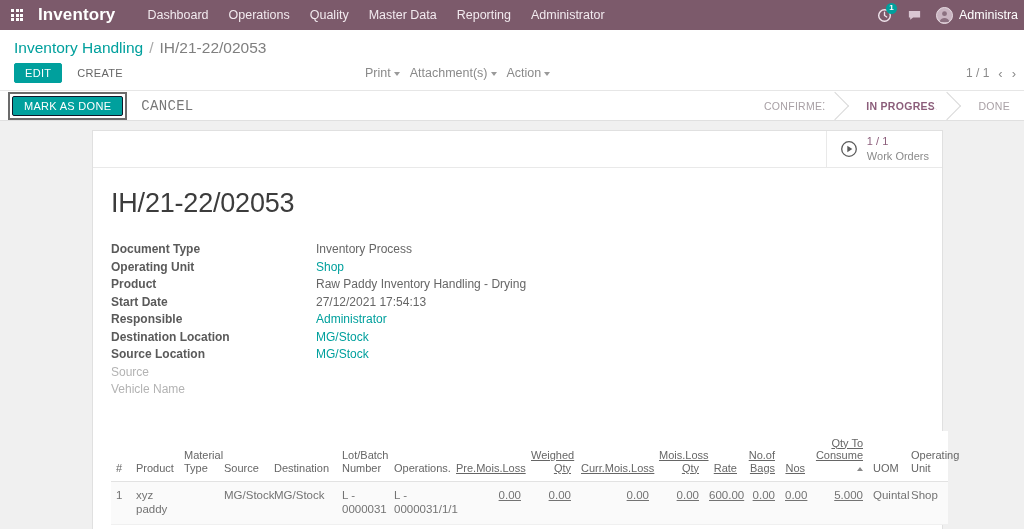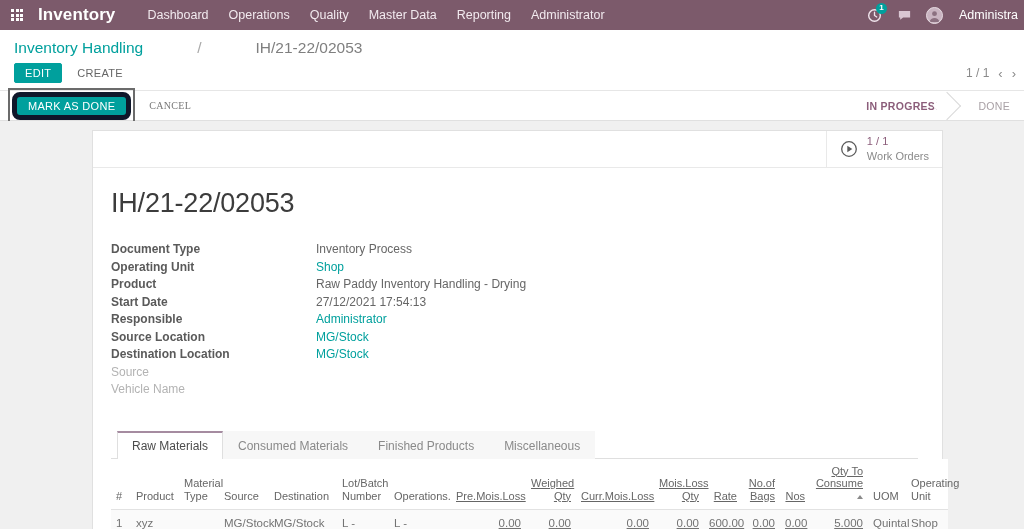--- a/index.html
+++ b/index.html
@@ -76,21 +76,21 @@
     line-height: 10px;
     min-width: 11px;
     height: 11px;
     border-radius: 6px;
     text-align: center;
     font-weight: bold;
     padding: 0 2px;
   }
   .user-menu {
     display: flex; align-items: center;
-    gap: 16px;
+    gap: 6px;
     padding: 0 4px 0 6px;
     cursor: pointer;
     white-space: nowrap;
     text-align: center;
   }
   .avatar {
     width: 17px; height: 17px;
     border-radius: 50%;
     background: #d6c4ce;
     border: 1px solid #e6dae1;
@@ -104,21 +104,20 @@
   .control-panel {
     background: #fff;
     border-bottom: 1px solid #e6e6e6;
     padding: 0;
   }
   .breadcrumb-row {
     padding: 9px 14px 0 14px;
     display: flex;
     align-items: baseline;
     font-size: 15.5px;
-    gap: 48px;
   }
   .bc-parent { color: #00a09d; cursor: pointer; }
   .bc-sep { color: #a9a9a9; margin: 0 6px; }
   .bc-current { color: #7f7f7f; }
 
   .buttons-row {
     display: flex;
     align-items: center;
     padding: 6px 14px 7px 14px;
     position: relative;
@@ -192,42 +191,42 @@
     position: relative;
   }
   .focus-ring {
     border: 2px solid #6b6b6b;
     padding: 2px;
     display: inline-block;
     line-height: 0;
   }
   .btn-markdone {
     background: #00a09d;
-    border: 5px solid #0f172a;
+    border: 1px solid #0f172a;
     color: #fff;
     font-size: 11px;
     padding: 3px 11px;
     text-transform: uppercase;
     letter-spacing: .3px;
     cursor: pointer;
-    border-radius: 8px;
+    border-radius: 2px;
     font-family: "Liberation Sans", sans-serif;
     line-height: normal;
   }
   .btn-cancel {
     background: transparent;
     border: none;
     color: #777;
-    font-size: 10px;
+    font-size: 14px;
     padding: 3px 10px;
     margin-left: 4px;
     text-transform: uppercase;
     letter-spacing: .3px;
     cursor: pointer;
-    font-family: Liberation Serif, serif;
+    font-family: Liberation Mono, monospace;
   }
   .statusbar {
     position: absolute;
     right: 0;
     top: 0;
     height: 29px;
     display: flex;
     align-items: stretch;
   }
   .status-step {
@@ -441,36 +440,42 @@
 <div class="control-panel">
   <div class="breadcrumb-row">
     <span class="bc-parent">Inventory Handling</span>
     <span class="bc-sep">/</span>
     <span class="bc-current">IH/21-22/02053</span>
   </div>
   <div class="buttons-row">
     <button class="btn-edit">EDIT</button>
     <button class="btn-create">CREATE</button>
 
+    <div class="cp-actions">
+      <span class="cp-dropdown"><span>Print</span><i class="caret"></i></span>
+      <span class="cp-dropdown"><span>Attachment(s)</span><i class="caret"></i></span>
+      <span class="cp-dropdown"><span>Action</span><i class="caret"></i></span>
+    </div>
 
     <div class="pager">
       <span>1 / 1</span>
       <span class="pager-arrow">‹</span>
       <span class="pager-arrow">›</span>
     </div>
   </div>
 </div>
 
 <div class="statusbar-row">
   <span class="focus-ring">
     <button class="btn-markdone">MARK AS DONE</button>
   </span>
   <button class="btn-cancel">CANCEL</button>
 
   <div class="statusbar">
+    <div class="status-step">CONFIRMED</div>
     <div class="status-step active">IN PROGRESS</div>
     <div class="status-step">DONE</div>
   </div>
 </div>
 
 <div class="sheet-wrapper">
   <div class="sheet">
 
     <div class="smart-button-bar">
       <div class="smart-btn">
@@ -506,45 +511,39 @@
         </tr>
         <tr>
           <td class="field-label">Start Date</td>
           <td class="field-value">27/12/2021 17:54:13</td>
         </tr>
         <tr>
           <td class="field-label">Responsible</td>
           <td class="field-value link">Administrator</td>
         </tr>
         <tr>
+          <td class="field-label">Destination Location</td>
+          <td class="field-value link">MG/Stock</td>
+        </tr>
+        <tr>
           <td class="field-label">Source Location</td>
           <td class="field-value link">MG/Stock</td>
         </tr>
         <tr>
-          <td class="field-label">Destination Location</td>
-          <td class="field-value link">MG/Stock</td>
-        </tr>
-        <tr>
           <td class="field-label empty">Source</td>
           <td class="field-value"></td>
         </tr>
         <tr>
           <td class="field-label empty">Vehicle Name</td>
           <td class="field-value"></td>
         </tr>
       </tbody>
         </table>
 
       <div class="notebook">
-        <div class="tabs">
-          <div class="tab active">Raw Materials</div>
-          <div class="tab">Consumed Materials</div>
-          <div class="tab">Finished Products</div>
-          <div class="tab">Miscellaneous</div>
-        </div>
 
         <div class="tab-pane">
           <table class="grid-table">
             <thead>
               <tr>
                 <th class="ta-l" style="width:20px">#</th>
                 <th class="ta-l" style="width:48px">Product</th>
                 <th class="ta-l" style="width:40px">Material Type</th>
                 <th class="ta-l" style="width:50px">Source</th>
                 <th class="ta-l" style="width:68px">Destination</th>

